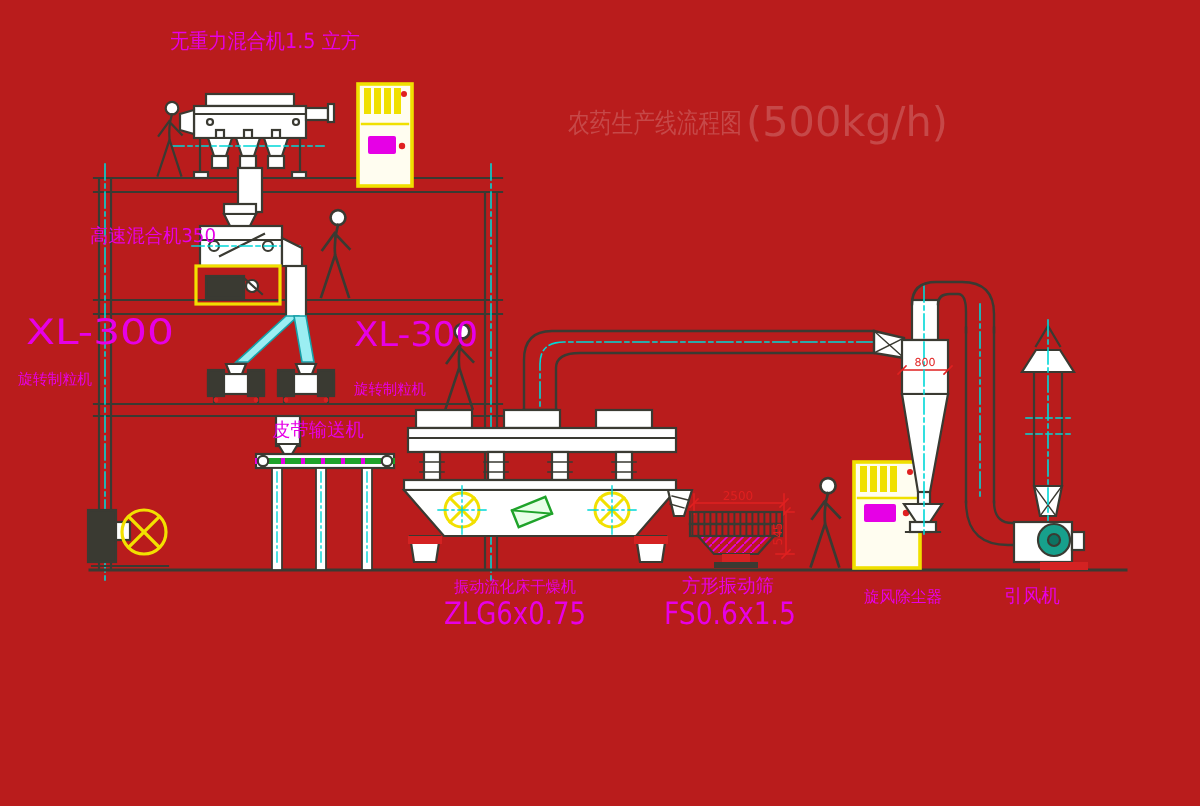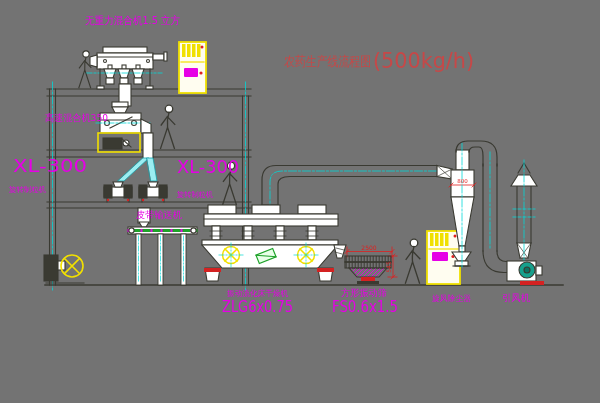--- a/index.html
+++ b/index.html
@@ -1,17 +1,17 @@
 <!DOCTYPE html>
 <html><head>
 <meta charset="utf-8">
 <style>
   html,body{margin:0;padding:0;background:#fff;}
   body{width:600px;height:403px;overflow:hidden;}
-  #canvas{position:relative;width:600px;height:403px;background:#737373;}
+  #canvas{position:relative;width:600px;height:403px;background:#b91c1c;}
   svg{display:block;}
   text{font-family:"DejaVu Sans",sans-serif;}
 </style>
 </head>
 <body>
 
 <div id="canvas">
 <svg width="600" height="403" viewBox="0 0 600 403">
   <defs>
     <pattern id="hatchV" width="3" height="12" patternUnits="userSpaceOnUse">

